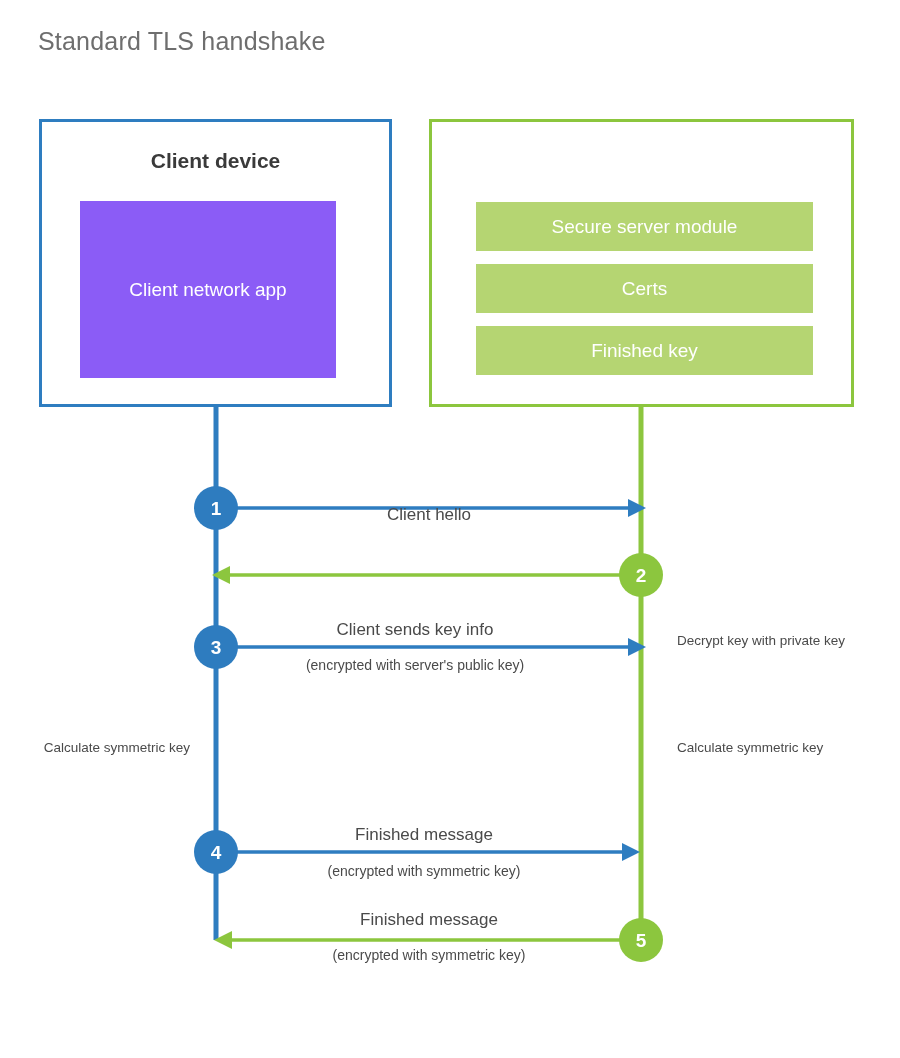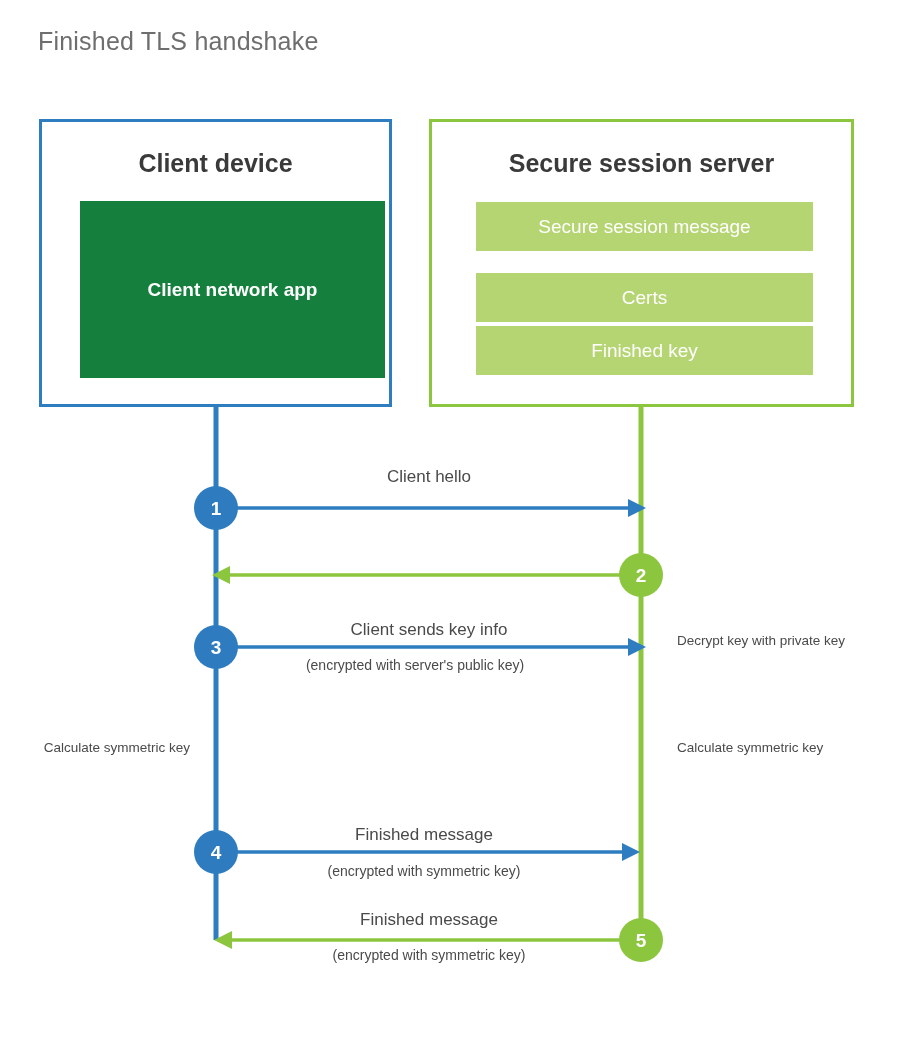--- a/index.html
+++ b/index.html
@@ -52,57 +52,56 @@
     width: 425px;
     height: 288px;
     border: 3px solid #8CC63E;
   }
   .panel-title {
     position: absolute;
     left: 0;
     right: 0;
     top: 27px;
     text-align: center;
-    font-size: 25px;
+    font-size: 21px;
     font-weight: bold;
     color: #3a3a3a;
   }
   .client-app-box {
     position: absolute;
     left: 38px;
     top: 79px;
-    width: 305px;
+    width: 256px;
     height: 177px;
-    background: #15803d;
+    background: #8b5cf6;
     color: #ffffff;
     font-size: 19px;
     line-height: 28px;
     display: flex;
     align-items: center;
     justify-content: center;
     text-align: center;
     padding: 0 14px;
     box-sizing: border-box;
-    font-weight: bold;
   }
   .server-bar {
     position: absolute;
     left: 44px;
     width: 337px;
     height: 49px;
     background: #B5D572;
     color: #ffffff;
     font-size: 19px;
     display: flex;
     align-items: center;
     justify-content: center;
     text-align: center;
   }
   .server-bar-0 { top: 80px; }
-  .server-bar-1 { top: 142px; margin-top: 9px; }
+  .server-bar-1 { top: 142px; }
   .server-bar-2 { top: 204px; }
 
   
   #seq-svg {
     position: absolute;
     left: 0;
     top: 0;
     width: 900px;
     height: 1058px;
   }
@@ -143,30 +142,29 @@
   }
   .note-right {
     text-align: left;
   }
 </style>
 </head>
 <body>
 
 <div id="diagram-root">
 
-  <div class="page-title">Finished TLS handshake</div>
+  <div class="page-title">Standard TLS handshake</div>
 
   <div class="panel panel-client">
     <div class="panel-title">Client device</div>
     <div class="client-app-box">Client network app</div>
   </div>
 
   <div class="panel panel-server">
-    <div class="panel-title">Secure session server</div>
-    <div class="server-bar server-bar-0">Secure session message</div>
+    <div class="server-bar server-bar-0">Secure server module</div>
     <div class="server-bar server-bar-1">Certs</div>
     <div class="server-bar server-bar-2">Finished key</div>
   </div>
 
   <svg id="seq-svg" viewBox="0 0 900 1058">
 
     <line x1="216" y1="407" x2="216" y2="940" stroke="#2E7DC0" stroke-width="5"></line>
     <line x1="641" y1="407" x2="641" y2="940" stroke="#8CC63E" stroke-width="5"></line>
 
     <g>
@@ -198,24 +196,24 @@
     <text class="lane-num" x="216" y="859" text-anchor="middle">4</text>
 
     <g>
       <line x1="641" y1="940" x2="232" y2="940" stroke="#8CC63E" stroke-width="3.5"></line>
       <polygon points="232,931 214,940 232,949" fill="#8CC63E"></polygon>
     </g>
     <circle cx="641" cy="940" r="22" fill="#8CC63E"></circle>
     <text class="lane-num" x="641" y="947" text-anchor="middle">5</text>
   </svg>
 
-  <div class="msg-main" style="left:429px; top:467px;">Client hello</div>
-
-
-  <div class="msg-main" style="left:429px; top:620px;">Client sends key info</div>
+  <div class="msg-main" style="left:429px; top:505px;">Client hello</div>
+
+
+  <div class="msg-main" style="left:415px; top:620px;">Client sends key info</div>
   <div class="msg-sub" style="left:415px; top:657px;">(encrypted with server's public key)</div>
 
   <div class="msg-main" style="left:424px; top:825px;">Finished message</div>
   <div class="msg-sub" style="left:424px; top:863px;">(encrypted with symmetric key)</div>
 
   <div class="msg-main" style="left:429px; top:910px;">Finished message</div>
   <div class="msg-sub" style="left:429px; top:947px;">(encrypted with symmetric key)</div>
 
   <div class="note note-right" style="left:677px; top:632px; width:190px;">Decrypt key with private key</div>
 

